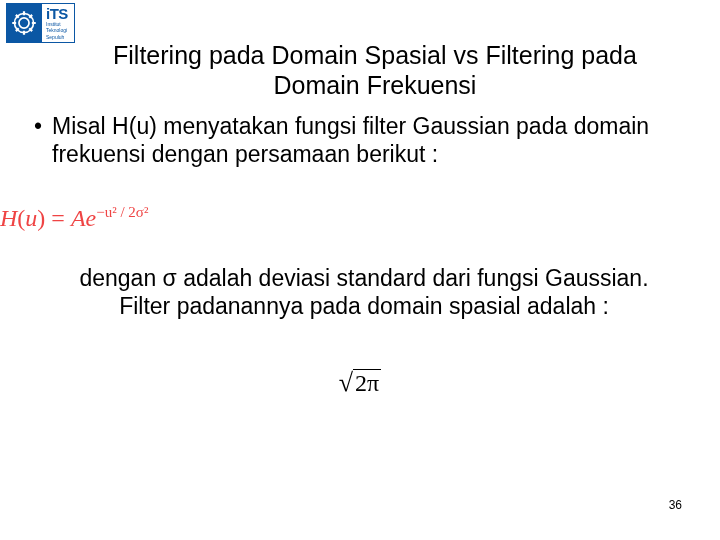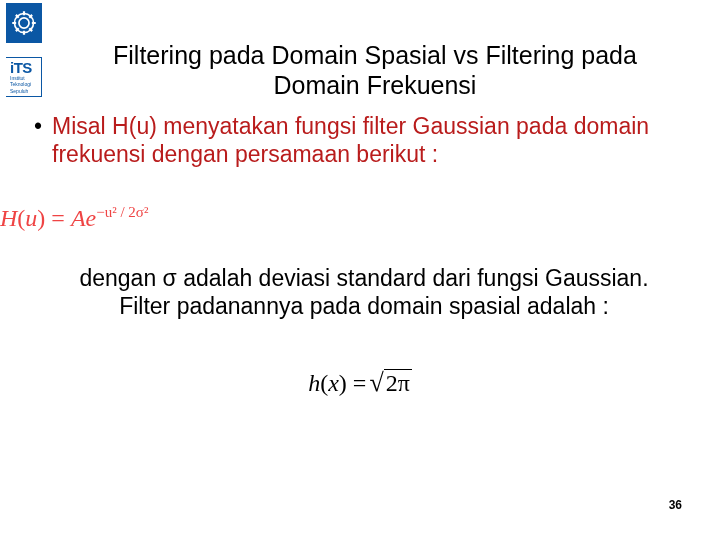--- a/index.html
+++ b/index.html
@@ -14,22 +14,21 @@
       font-family: Arial, Helvetica, sans-serif;
       position: relative;
       overflow: hidden;
     }
     .logo-container {
       position: absolute;
       top: 3px;
       left: 6px;
       display: flex;
       align-items: stretch;
-      gap: 14px;
-      flex-direction: column;
+      gap: 0;
     }
     .logo-gear {
       width: 36px;
       height: 40px;
       background: #0b57a4;
       display: flex;
       align-items: center;
       justify-content: center;
     }
     .logo-gear svg {
@@ -82,21 +81,21 @@
       gap: 10px;
     }
     .bullet {
       font-size: 23px;
       line-height: 1.22;
       color: #000;
     }
     .bullet-text {
       font-size: 23px;
       line-height: 1.22;
-      color: #b91c1c;
+      color: #000000;
     }
     .formula1 {
       position: absolute;
       top: 204px;
       left: 0;
       right: 0;
       text-align: left;
       font-family: "Times New Roman", serif;
       font-size: 24px;
       font-style: italic;
@@ -149,21 +148,20 @@
     .sqrt-in {
       border-top: 1.3px solid #000;
       padding: 0 2px;
     }
     .page-num {
       position: absolute;
       bottom: 28px;
       right: 38px;
       font-size: 12px;
       color: #000;
-      font-weight: bold;
     }
     .nonit { font-style: normal; }
   </style>
 </head>
 <body>
 
 <div class="logo-container">
   <div class="logo-gear">
     <svg viewBox="0 0 100 100">
       <g fill="none" stroke="#ffffff" stroke-width="6">
@@ -190,22 +188,19 @@
   </div>
 </div>
 
 <div class="formula1">
   <span>H</span><span class="nonit">(</span><span>u</span><span class="nonit">)</span><span class="nonit"> = </span><span>A</span><span>e</span><span class="exp">−u² / 2σ²</span>
 </div>
 
 <div class="para2">dengan σ adalah deviasi standard dari fungsi Gaussian. Filter padanannya pada domain spasial adalah :</div>
 
 <div class="formula2">
-  <span>
-    <span>h</span><span class="nonit">(</span><span>x</span><span class="nonit">)</span><span class="nonit"> = </span>
-  </span>
   <span class="sqrt-wrap">
     <span class="sqrt-sign">√</span>
       <span class="sqrt-in">2π</span>
   </span>
 </div>
 
 <div class="page-num">36</div>
 
 </body></html>

